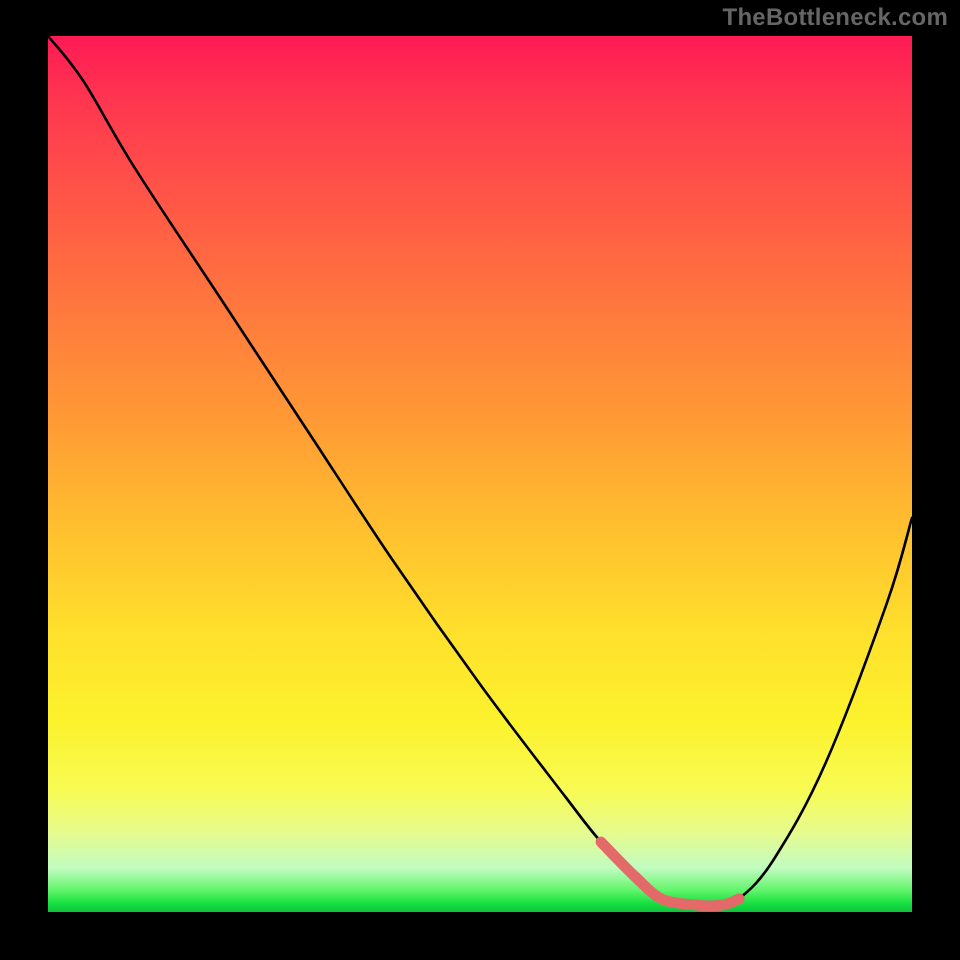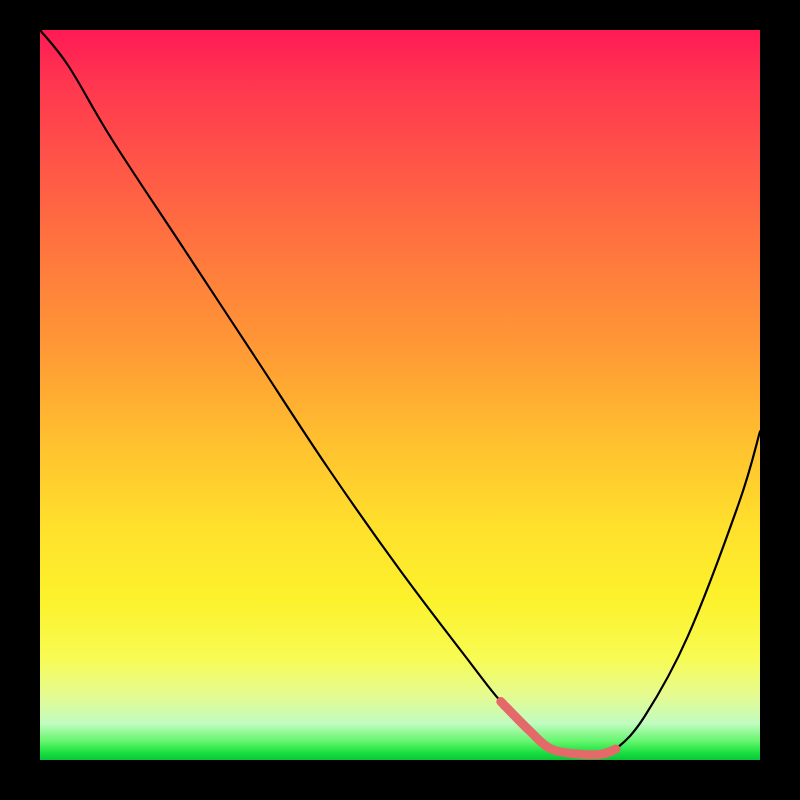--- a/index.html
+++ b/index.html
@@ -62,20 +62,21 @@
     width: 100%;
     height: 100%;
     overflow: visible;
   }
 </style>
 </head>
 <body>
 
 <div class="wrap">
 
+  <div class="watermark">TheBottleneck.com</div>
 
   <div class="plot">
     <div class="gradient-bg"></div>
 
     <svg class="curve" viewBox="0 0 720 730" preserveAspectRatio="none">
       <path id="main-path" fill="none" stroke="#000000" stroke-width="2.2" stroke-linecap="round" stroke-linejoin="round" d="M 0.0 0.0 C 5.2 6.6, 15.8 16.8, 28.8 36.5 C 41.8 56.2, 51.3 76.6, 72.0 109.5 C 92.7 142.4, 118.1 179.6, 144.0 219.0 C 169.9 258.4, 190.1 289.1, 216.0 328.5 C 241.9 367.9, 262.1 399.9, 288.0 438.0 C 313.9 476.1, 334.1 504.7, 360.0 540.2 C 385.9 575.7, 413.9 611.4, 432.0 635.1 C 450.1 658.8, 450.4 659.8, 460.8 671.6 C 471.2 683.4, 480.5 692.3, 489.6 700.8 C 498.7 709.3, 502.1 714.8, 511.2 719.0 C 520.3 723.3, 530.9 723.2, 540.0 724.2 C 549.1 725.1, 555.1 725.1, 561.6 724.2 C 568.1 723.2, 568.2 725.9, 576.0 719.0 C 583.8 712.2, 591.8 706.6, 604.8 686.2 C 617.8 665.8, 631.2 644.0, 648.0 605.9 C 664.8 567.8, 685.4 511.3, 698.4 474.5 C 711.4 437.7, 716.1 414.6, 720.0 401.5"></path>
       <path id="highlight-path" fill="none" stroke="#e46a6a" stroke-width="9" stroke-linecap="round" stroke-linejoin="round" d="M 460.8 671.6 C 466.0 676.9, 480.5 692.3, 489.6 700.8 C 498.7 709.3, 502.1 714.8, 511.2 719.0 C 520.3 723.3, 530.9 723.2, 540.0 724.2 C 549.1 725.1, 555.1 725.1, 561.6 724.2 C 568.1 723.2, 573.4 720.0, 576.0 719.0"></path>
     </svg>
   </div>
 

